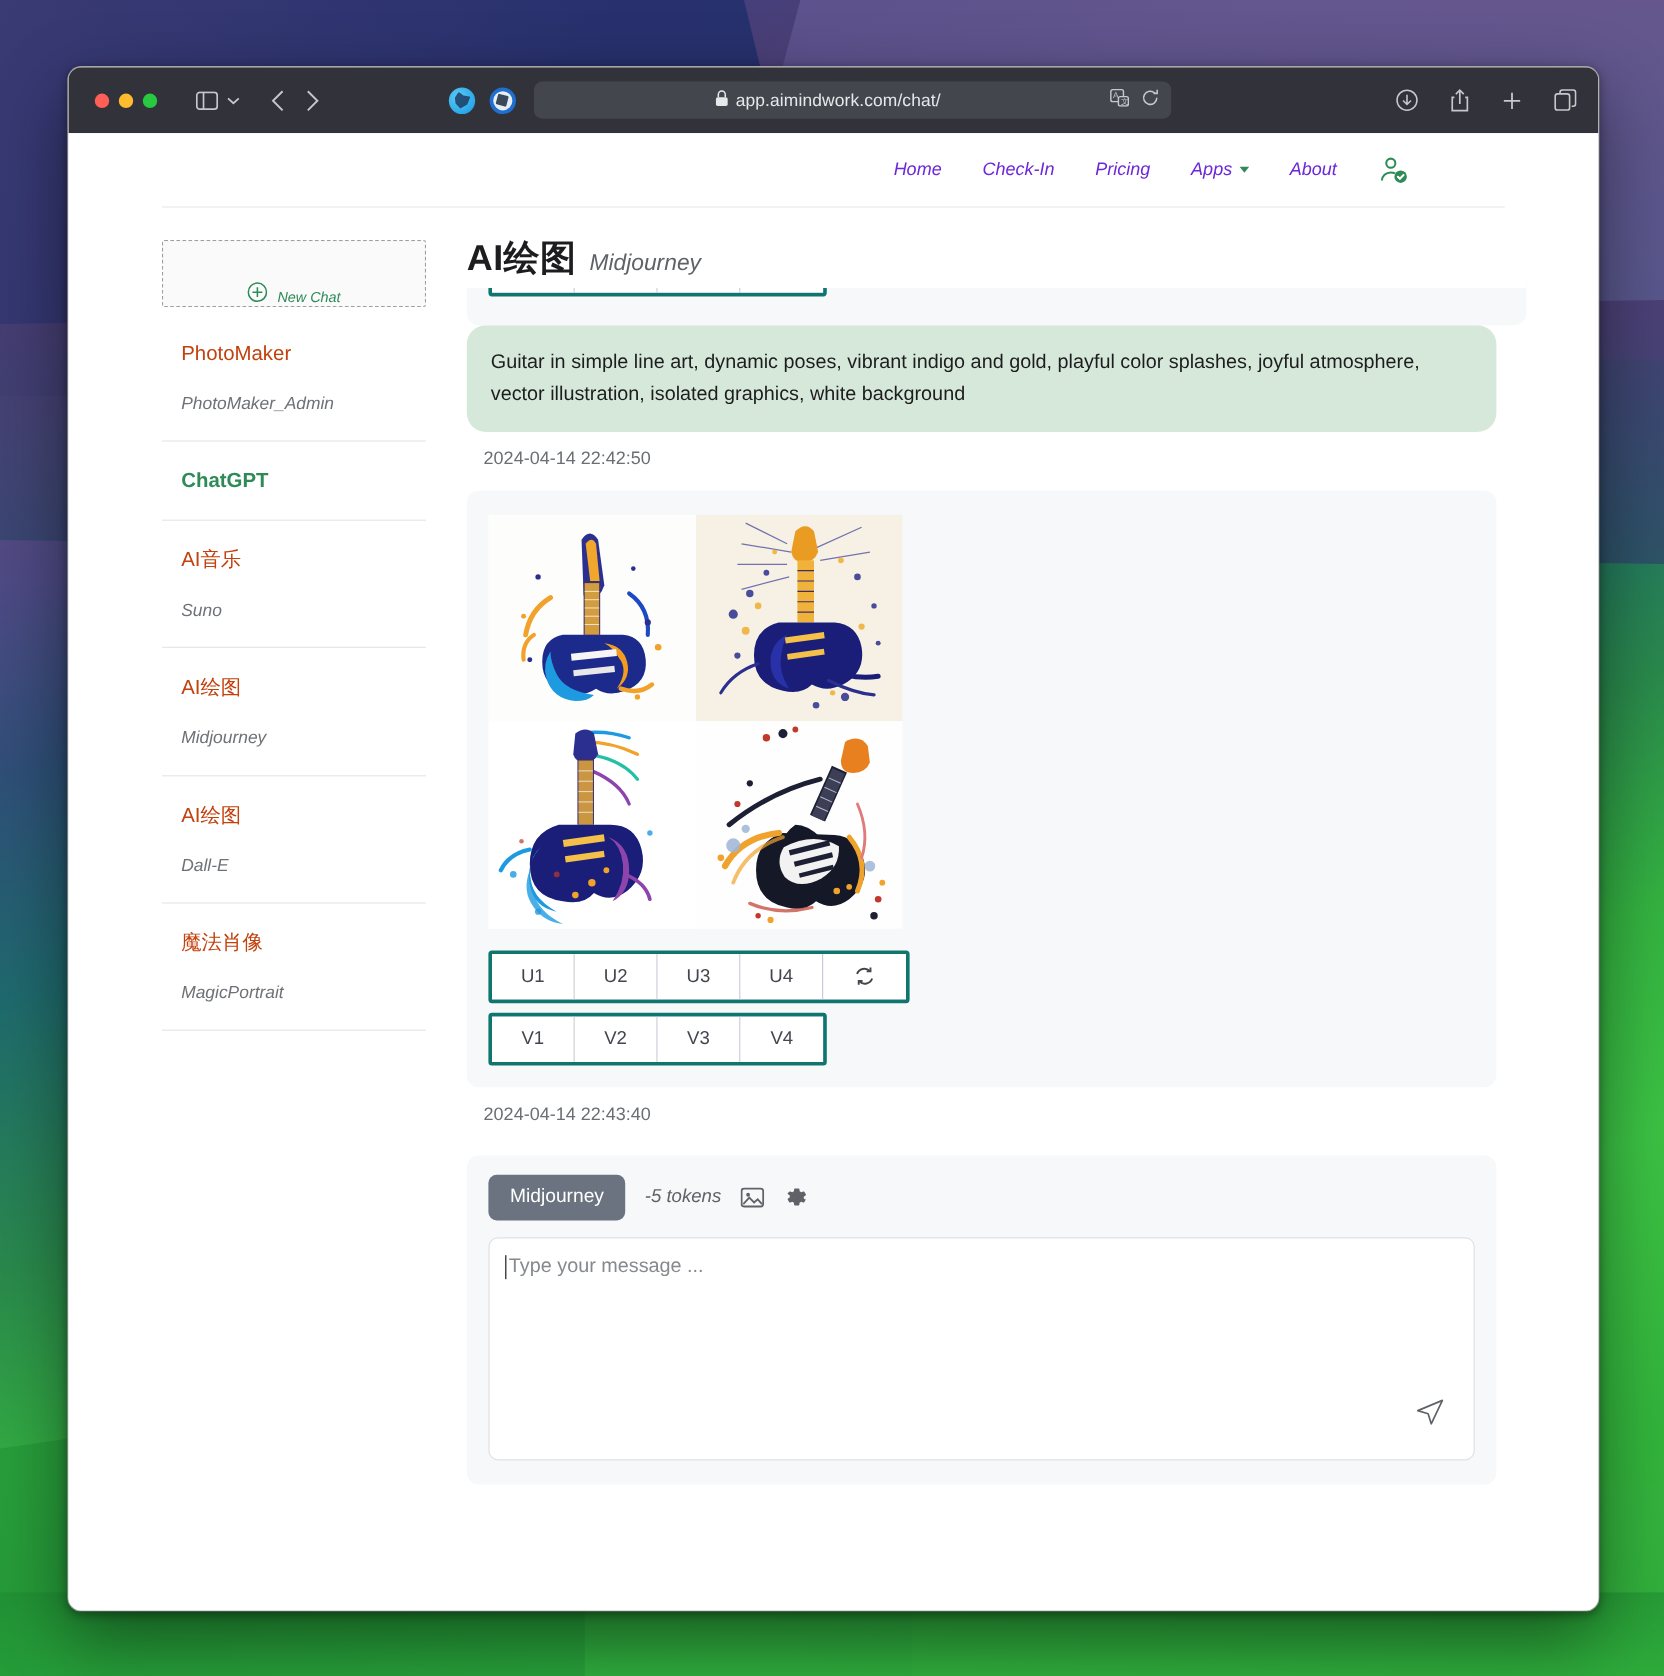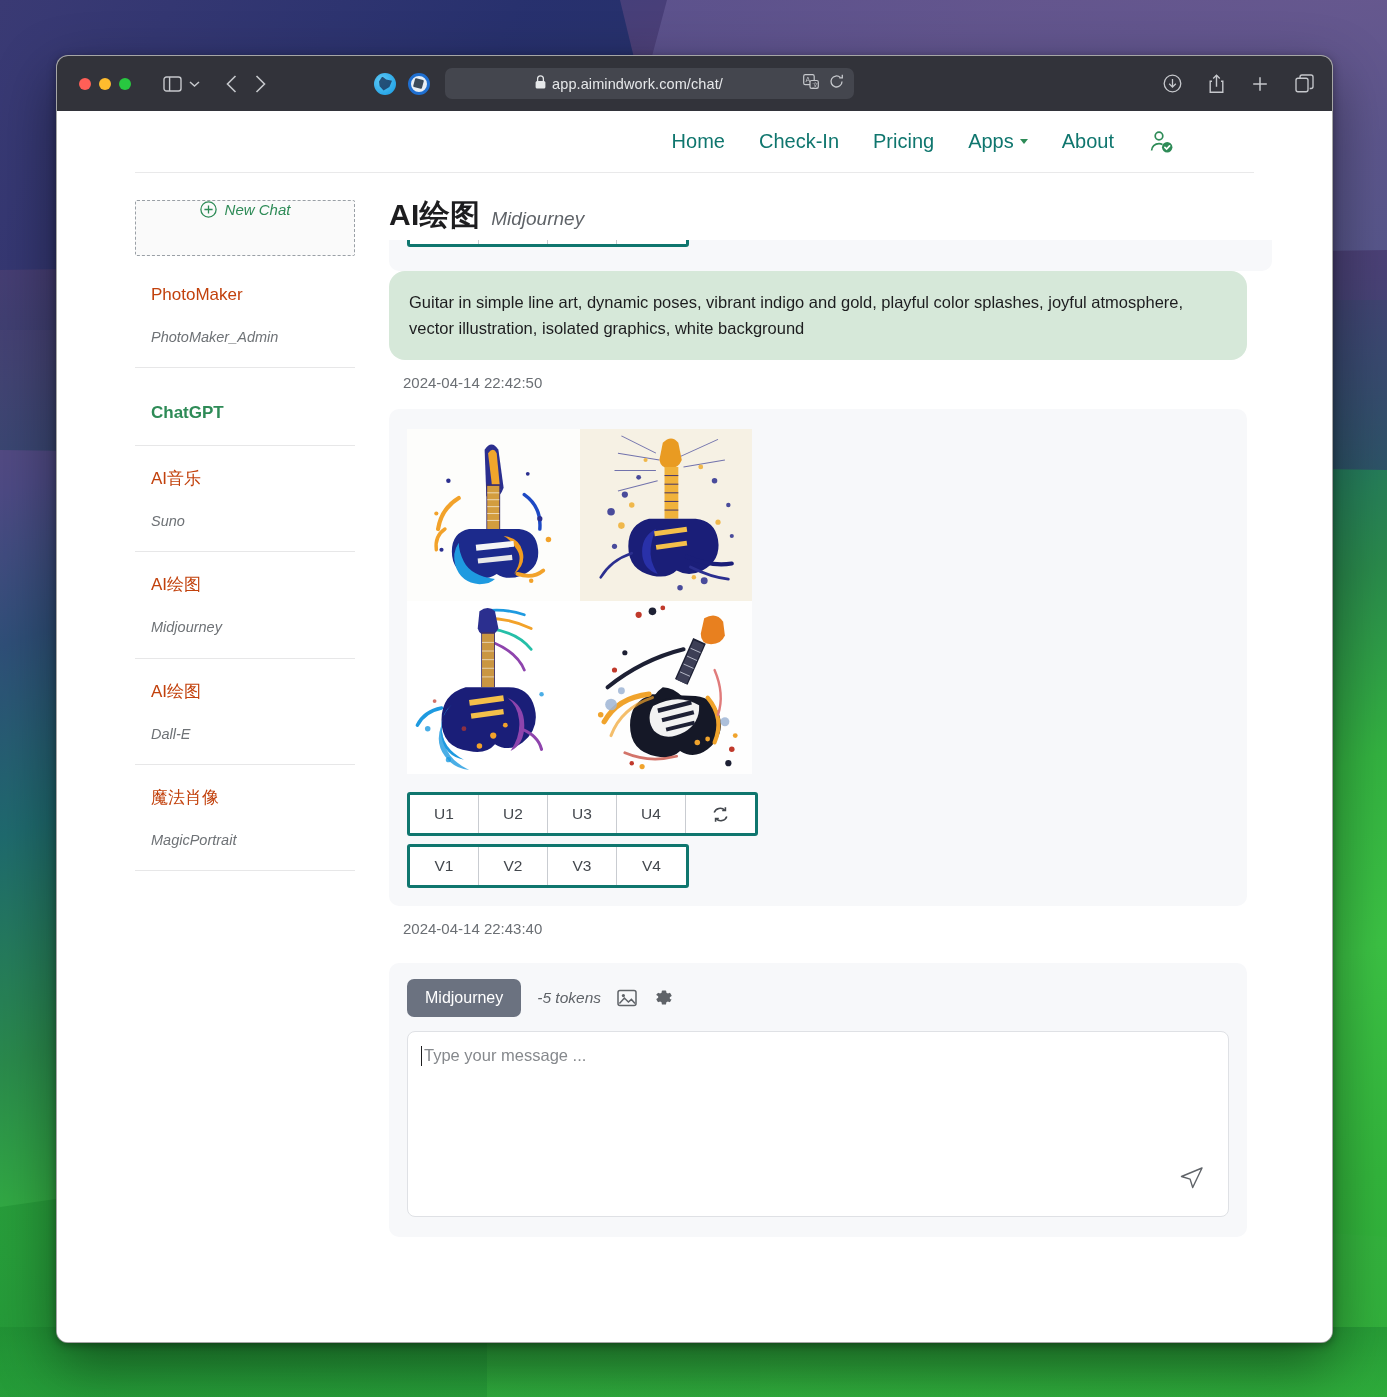--- a/index.html
+++ b/index.html
@@ -122,21 +122,21 @@
     content: "";
     position: absolute; left: 50%; top: 50%;
     width: 9px; height: 9px; margin: -5px 0 0 -5px;
     background: #3b4a5a;
     border-radius: 1px;
     transform: rotate(15deg);
   }
 
   .urlbar {
     position: absolute;
-    left: 388px; width: 409px;
+    left: 388px; width: 531px;
     height: 31px;
     background: #44464e;
     border-radius: 7px;
     display: flex; align-items: center;
     padding: 0 10px;
     top: 12px;
   }
   .url-text {
     flex: 1;
     text-align: center;
@@ -156,25 +156,26 @@
   .page { height: calc(100% - 55px); background: #fff; position: relative; overflow: hidden; }
   .topnav {
     height: 62px;
     display: flex; align-items: center; justify-content: flex-end;
     gap: 34px;
     padding: 0 80px 0 0;
     border-bottom: 1px solid #e9e9ea;
     margin: 0 78px;
   }
   .nav-link {
-    color: #0f766e;
-    font-size: 20px;
+    color: #6d28d9;
+    font-size: 15px;
     text-decoration: none;
     display: inline-flex; align-items: center; gap: 6px;
     cursor: pointer;
+    font-style: italic;
   }
   .caret {
     width: 0; height: 0;
     border-left: 4.5px solid transparent;
     border-right: 4.5px solid transparent;
     border-top: 5.5px solid #2e8b57;
     display: inline-block;
   }
 
   .body-row { display: flex; height: calc(100% - 62px); }
@@ -183,41 +184,41 @@
   .sidebar {
     width: 298px;
     padding: 27px 0 0 78px;
     flex: 0 0 298px;
   }
   .new-chat {
     border: 1.6px dashed #9aa0a6;
     background: #fafafa;
     height: 56px;
     width: 220px;
-    display: flex; align-items: flex-start; justify-content: center;
+    display: flex; align-items: flex-end; justify-content: center;
     gap: 8px;
     color: #2e8b57;
     font-style: italic;
-    font-size: 15px;
+    font-size: 12px;
     cursor: pointer;
     border-radius: 2px;
   }
   .sidebar-list { margin-top: 6px; width: 220px; }
   .chat-item {
     border-bottom: 1px solid #e7e7e8;
     padding: 22px 2px 20px 16px;
     cursor: pointer;
     min-height: 60px;
   }
   .chat-item .name {
     font-size: 17px;
     color: #c2410c;
     line-height: 1.35;
   }
-  .chat-item.active .name { color: #2e8b57; font-weight: bold; margin-top: 12px; }
+  .chat-item.active .name { color: #2e8b57; font-weight: bold; }
   .chat-item .sub {
     font-size: 14.5px;
     color: #6e7276;
     font-style: italic;
     line-height: 1.4;
     margin-top: 20px;
   }
 
   
   .main { flex: 1; padding: 22px 60px 0 34px; position: relative; overflow: hidden; }

